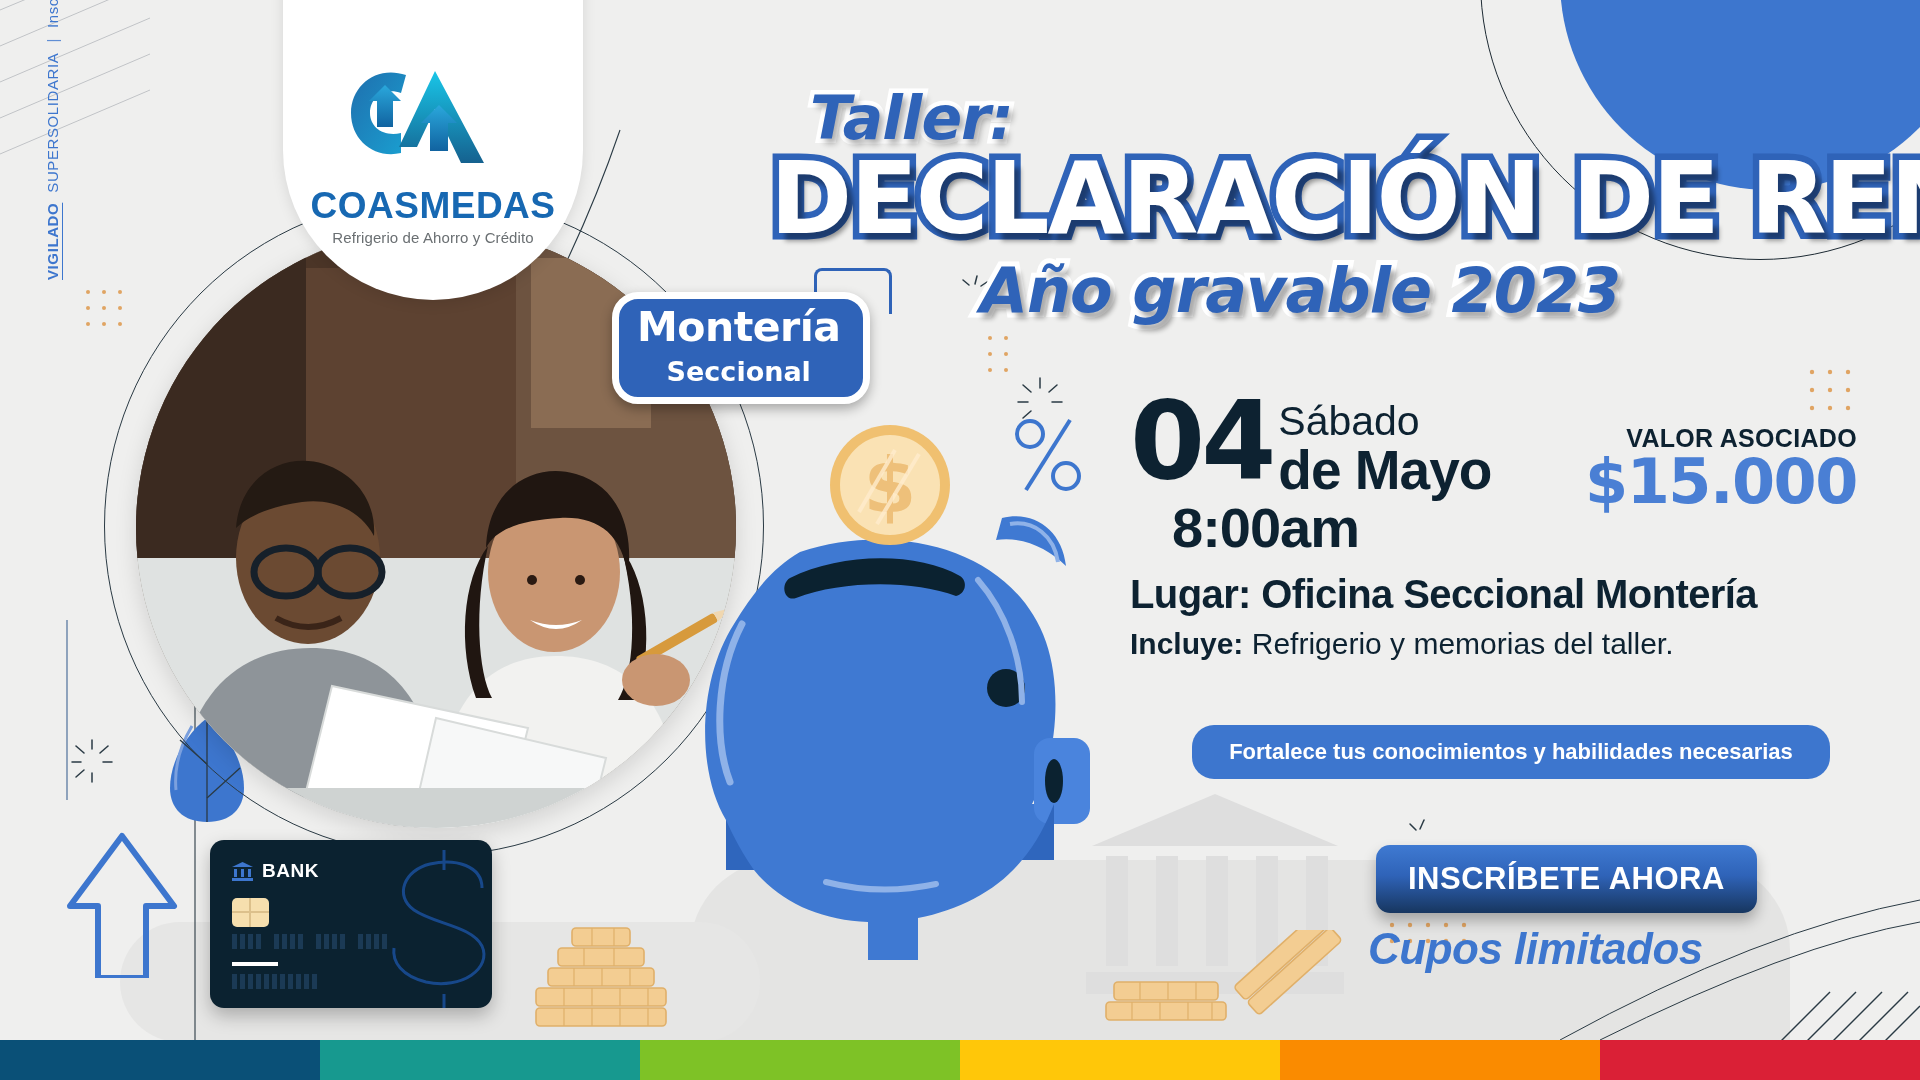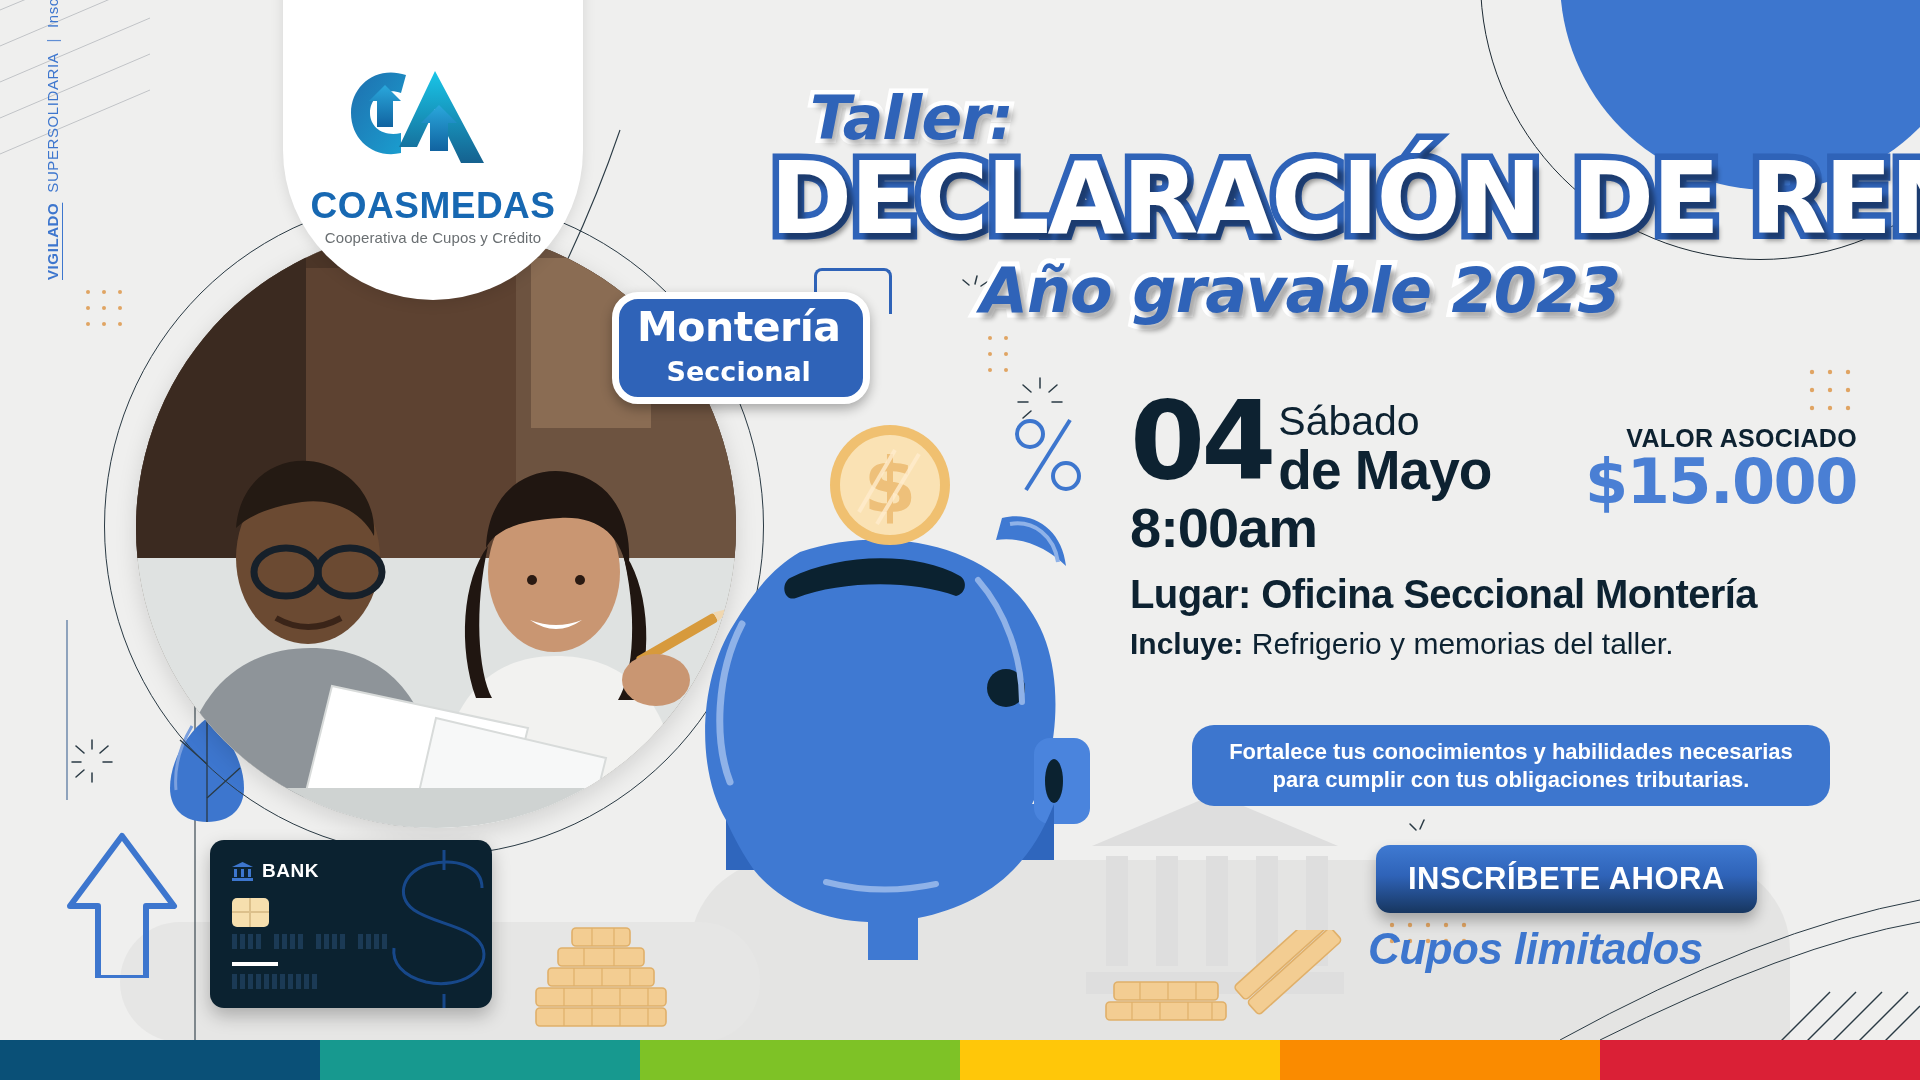--- a/index.html
+++ b/index.html
@@ -145,21 +145,21 @@
   
   .info { position:absolute; left:1130px; top:395px; z-index:11; width:770px; }
   .row-date { display:flex; align-items:flex-start; gap:6px; }
   .big-day {
     font-size:108px; font-weight:800; color:#0d2231; line-height:.86;
     letter-spacing:-4px; font-family:"DejaVu Sans", sans-serif;
   }
   .date-right { padding-top:6px; }
   .dow { font-size:41px; color:#0d2231; line-height:1.02; font-weight:400; }
   .month { font-size:55px; font-weight:700; color:#0d2231; line-height:1; letter-spacing:-1px;text-align:center; }
-  .time { font-size:56px; font-weight:700; color:#0d2231; line-height:1; margin-top:2px; letter-spacing:-1px; }
+  .time { font-size:56px; font-weight:700; color:#0d2231; line-height:1; margin-top:2px; letter-spacing:-1px;margin-left:42px; }
   .place { font-size:40px; font-weight:700; color:#0d2231; margin-top:16px; letter-spacing:-.6px; }
   .includes { font-size:30px; color:#0d2231; margin-top:10px; }
   .includes b { font-weight:700; }
 
   
   .valor { position:absolute; left:1585px; top:424px; z-index:11; text-align:right; }
   .valor-label { font-size:25px; font-weight:800; color:#0d2231; letter-spacing:.3px; }
   .valor-amount {
     font-size:62px; font-weight:800; color:#4a7fd4; line-height:1;
     letter-spacing:-1.5px; margin-top:-2px; font-family:"DejaVu Sans", sans-serif;
@@ -378,21 +378,21 @@
           <stop offset="0" stop-color="#2aa8dc"></stop>
             <stop offset="1" stop-color="#1163a0"></stop>
         </linearGradient>
       </defs>
       <path d="M63 14 C34 4 8 24 8 52 C8 80 32 98 58 92 L58 72 C40 76 27 66 27 52 C27 36 42 26 58 32 Z" fill="url(#gC)"></path>
       <path d="M92 10 L141 102 L118 102 L92 48 L74 86 L56 86 Z" fill="url(#gA)"></path>
       <path d="M42 24 L58 40 L50 40 L50 66 L34 66 L34 40 L26 40 Z" fill="url(#gArr)"></path>
       <path d="M96 44 L114 62 L105 62 L105 90 L87 90 L87 62 L78 62 Z" fill="url(#gArr)"></path>
     </svg>
     <div class="logo-word">COASMEDAS</div>
-    <div class="logo-tag">Cooperativa de Cupos y Crédito</div>
+    <div class="logo-tag">Refrigerio de Ahorro y Crédito</div>
   </div>
 
   <div class="photo-ring"></div>
   <div class="photo-circle">
     <svg width="600" height="600" viewBox="0 0 600 600">
       <rect width="600" height="600" fill="#cfd3d2"></rect>
       <rect x="0" y="0" width="600" height="330" fill="#4b3527"></rect>
       <rect x="0" y="0" width="170" height="330" fill="#3b2a20"></rect>
       <rect x="170" y="40" width="210" height="290" fill="#5d4231"></rect>
       <rect x="380" y="0" width="220" height="330" fill="#6d5340"></rect>
@@ -641,21 +641,20 @@
     </div>
   </div>
 
   <div class="valor">
     <div class="valor-label">VALOR ASOCIADO</div>
     <div class="valor-amount">$15.000</div>
   </div>
 
   <div class="callout">
     <div>Fortalece tus conocimientos y habilidades necesarias</div>
-    <div>para cumplir con tus obligaciones tributarias.</div>
   </div>
 
   <button class="cta-btn">INSCRÍBETE AHORA</button>
   <div class="cupos">Cupos limitados</div>
 
   <div class="colorbar">
       <span style="background: rgb(10, 80, 119); flex: 1 1 0%;"></span>
       <span style="background: rgb(23, 153, 143); flex: 1 1 0%;"></span>
       <span style="background: rgb(126, 194, 38); flex: 1 1 0%;"></span>
       <span style="background: rgb(255, 199, 9); flex: 1 1 0%;"></span>

